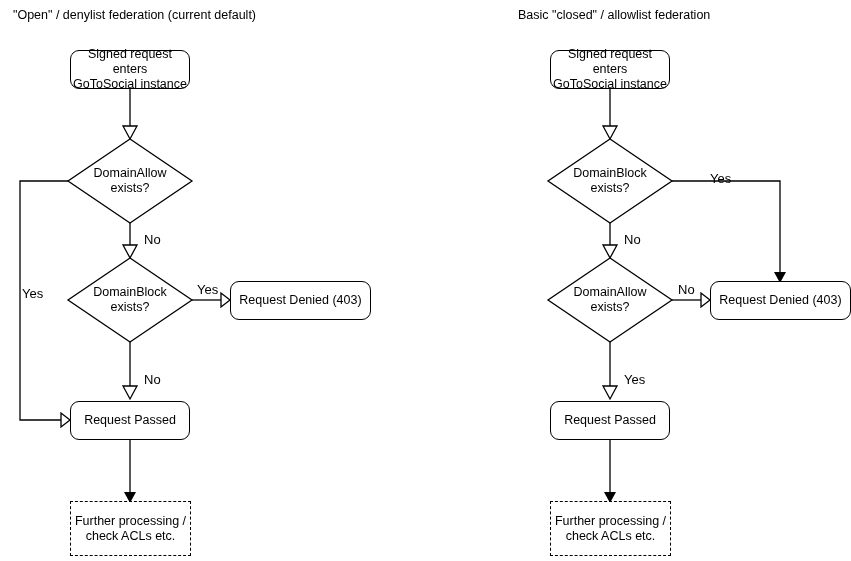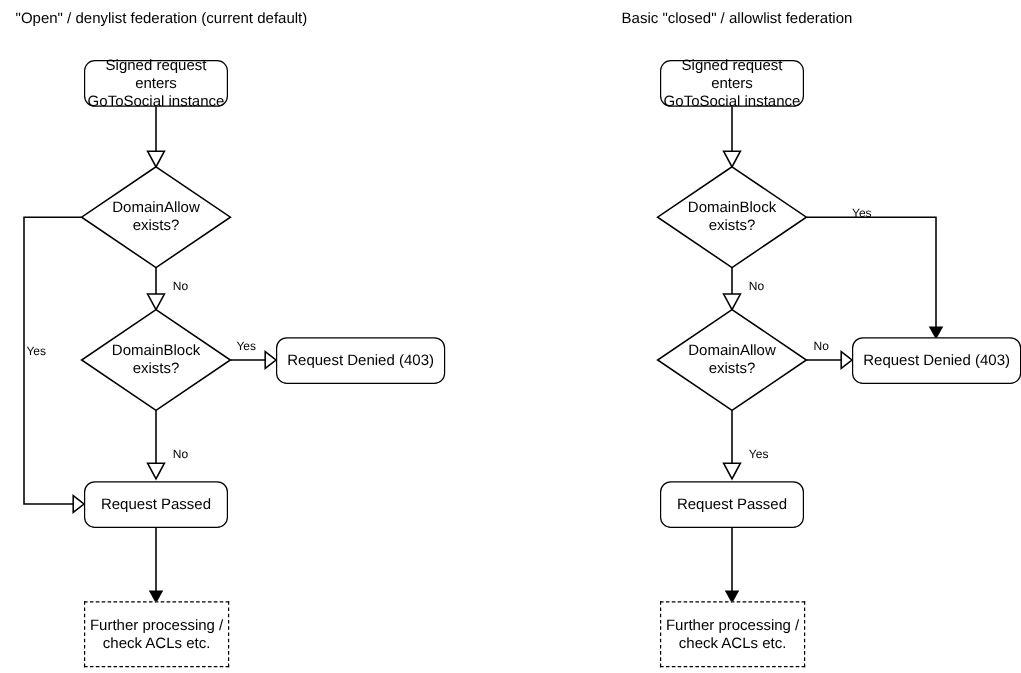--- a/index.html
+++ b/index.html
@@ -15,21 +15,21 @@
         color:#000;background:#ffffff;}
   .rounded{border:1.3px solid #000;border-radius:9px;}
   .dashed{border:1.5px dashed #000;border-radius:0;}
   .diamond-label{position:absolute;display:flex;align-items:center;justify-content:center;
         text-align:right;font-size:12.5px;line-height:15px;color:#000;pointer-events:none;}
   svg.layer{position:absolute;top:0;left:0;width:851px;height:561px;overflow:visible;}
   .edge{fill:none;stroke:#000;stroke-width:1.3;}
   .dmd{fill:#ffffff;stroke:#000;stroke-width:1.3;}
   .openhead{fill:#ffffff;stroke:#000;stroke-width:1.3;}
   .solidhead{fill:#000000;stroke:none;}
-  .elabel{position:absolute;font-size:10px;line-height:13px;color:#000;white-space:nowrap;}
+  .elabel{position:absolute;font-size:13px;line-height:13px;color:#000;white-space:nowrap;}
 </style>
 </head>
 <body>
 
 <div class="diagram">
 
   <div class="title" id="title-left">"Open" / denylist federation (current default)</div>
   <div class="title" id="title-right">Basic "closed" / allowlist federation</div>
 
   <svg class="layer" viewBox="0 0 851 561" xmlns="http://www.w3.org/2000/svg">

